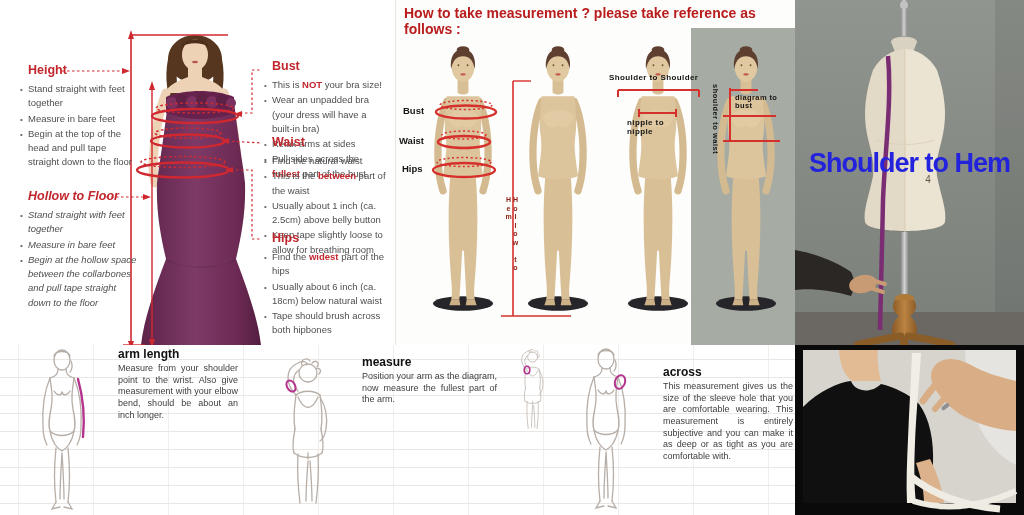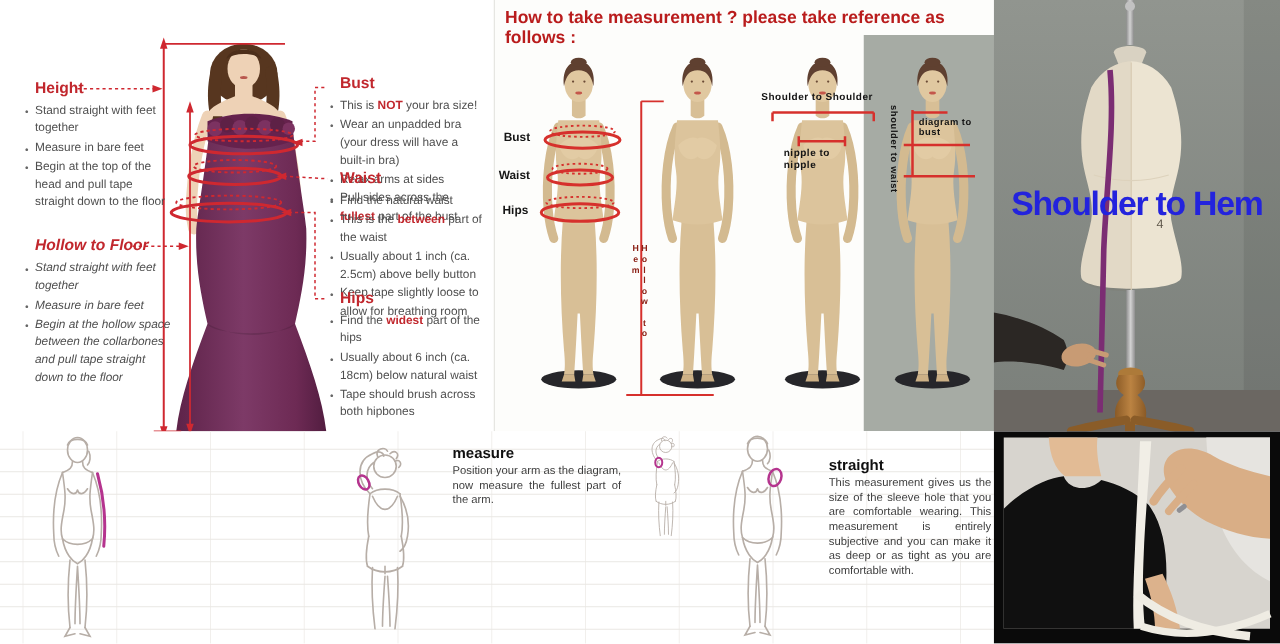--- a/index.html
+++ b/index.html
@@ -332,40 +332,44 @@
     </svg>
     <div class="abs hem-caption" style="left:0;top:148px;">Shoulder to Hem</div>
     <div class="abs form-size" style="left:123px;top:174px;">4</div>
   </div>
 
   <div class="abs bottom-strip" style="left:0;top:345px;width:795px;height:170px;">
     <svg class="abs" style="left:12px;top:2px" width="105" height="165" viewBox="0 0 105 165">
       <use href="#sk-front" width="105" height="165"></use>
       <path d="M66 32 C71 50 73 70 71 90" stroke="#b5348e" stroke-width="2.4" fill="none" stroke-linecap="round"></path>
     </svg>
+    <div class="abs" style="left:118px;top:2px;width:120px;">
+      <div class="b-title">arm length</div>
+      <div class="b-text">Measure from your shoulder point to the wrist. Also give measurement with your elbow bend, should be about an inch longer.</div>
+    </div>
 
     <svg class="abs" style="left:256px;top:8px" width="100" height="158" viewBox="0 0 100 158">
       <use href="#sk-back" width="100" height="158"></use>
       <ellipse cx="35" cy="33" rx="4" ry="6" transform="rotate(-30 35 33)" stroke="#b5348e" stroke-width="2" fill="none"></ellipse>
     </svg>
     <div class="abs" style="left:362px;top:10px;width:135px;">
       <div class="b-title">measure</div>
       <div class="b-text">Position your arm as the diagram, now measure the fullest part of the arm.</div>
     </div>
 
     <svg class="abs" style="left:504px;top:1px" width="55" height="87" viewBox="0 0 55 87">
       <use href="#sk-back" width="55" height="87"></use>
       <ellipse cx="23" cy="24" rx="2.8" ry="3.8" stroke="#b5348e" stroke-width="1.6" fill="none"></ellipse>
     </svg>
     <svg class="abs" style="left:556px;top:1px" width="105" height="168" viewBox="0 0 105 168">
       <use href="#sk-front" width="105" height="165"></use>
       <ellipse cx="64" cy="36" rx="5" ry="7" transform="rotate(18 64 36)" stroke="#b5348e" stroke-width="2" fill="none"></ellipse>
     </svg>
     <div class="abs" style="left:663px;top:20px;width:130px;">
-      <div class="b-title">straight</div>
+      <div class="b-title">across</div>
       <div class="b-text">This measurement gives us the size of the sleeve hole that you are comfortable wearing. This measurement is entirely subjective and you can make it as deep or as tight as you are comfortable with.</div>
     </div>
   </div>
 
   <div class="abs" style="left:795px;top:345px;width:229px;height:170px;">
     <svg width="229" height="170" viewBox="0 0 229 170">
       <rect width="229" height="170" fill="#0a0a0a"></rect>
       <rect x="8" y="5" width="213" height="153" fill="#d7d4ce"></rect>
       <path d="M170 5 L221 5 L221 120 C204 112 190 96 182 76 C175 55 171 28 170 5 Z" fill="#e6e4e0"></path>
       <path d="M44 5 C45 20 49 30 57 36 L86 36 C83 24 82 13 83 5 Z" fill="#e2bb95"></path>

